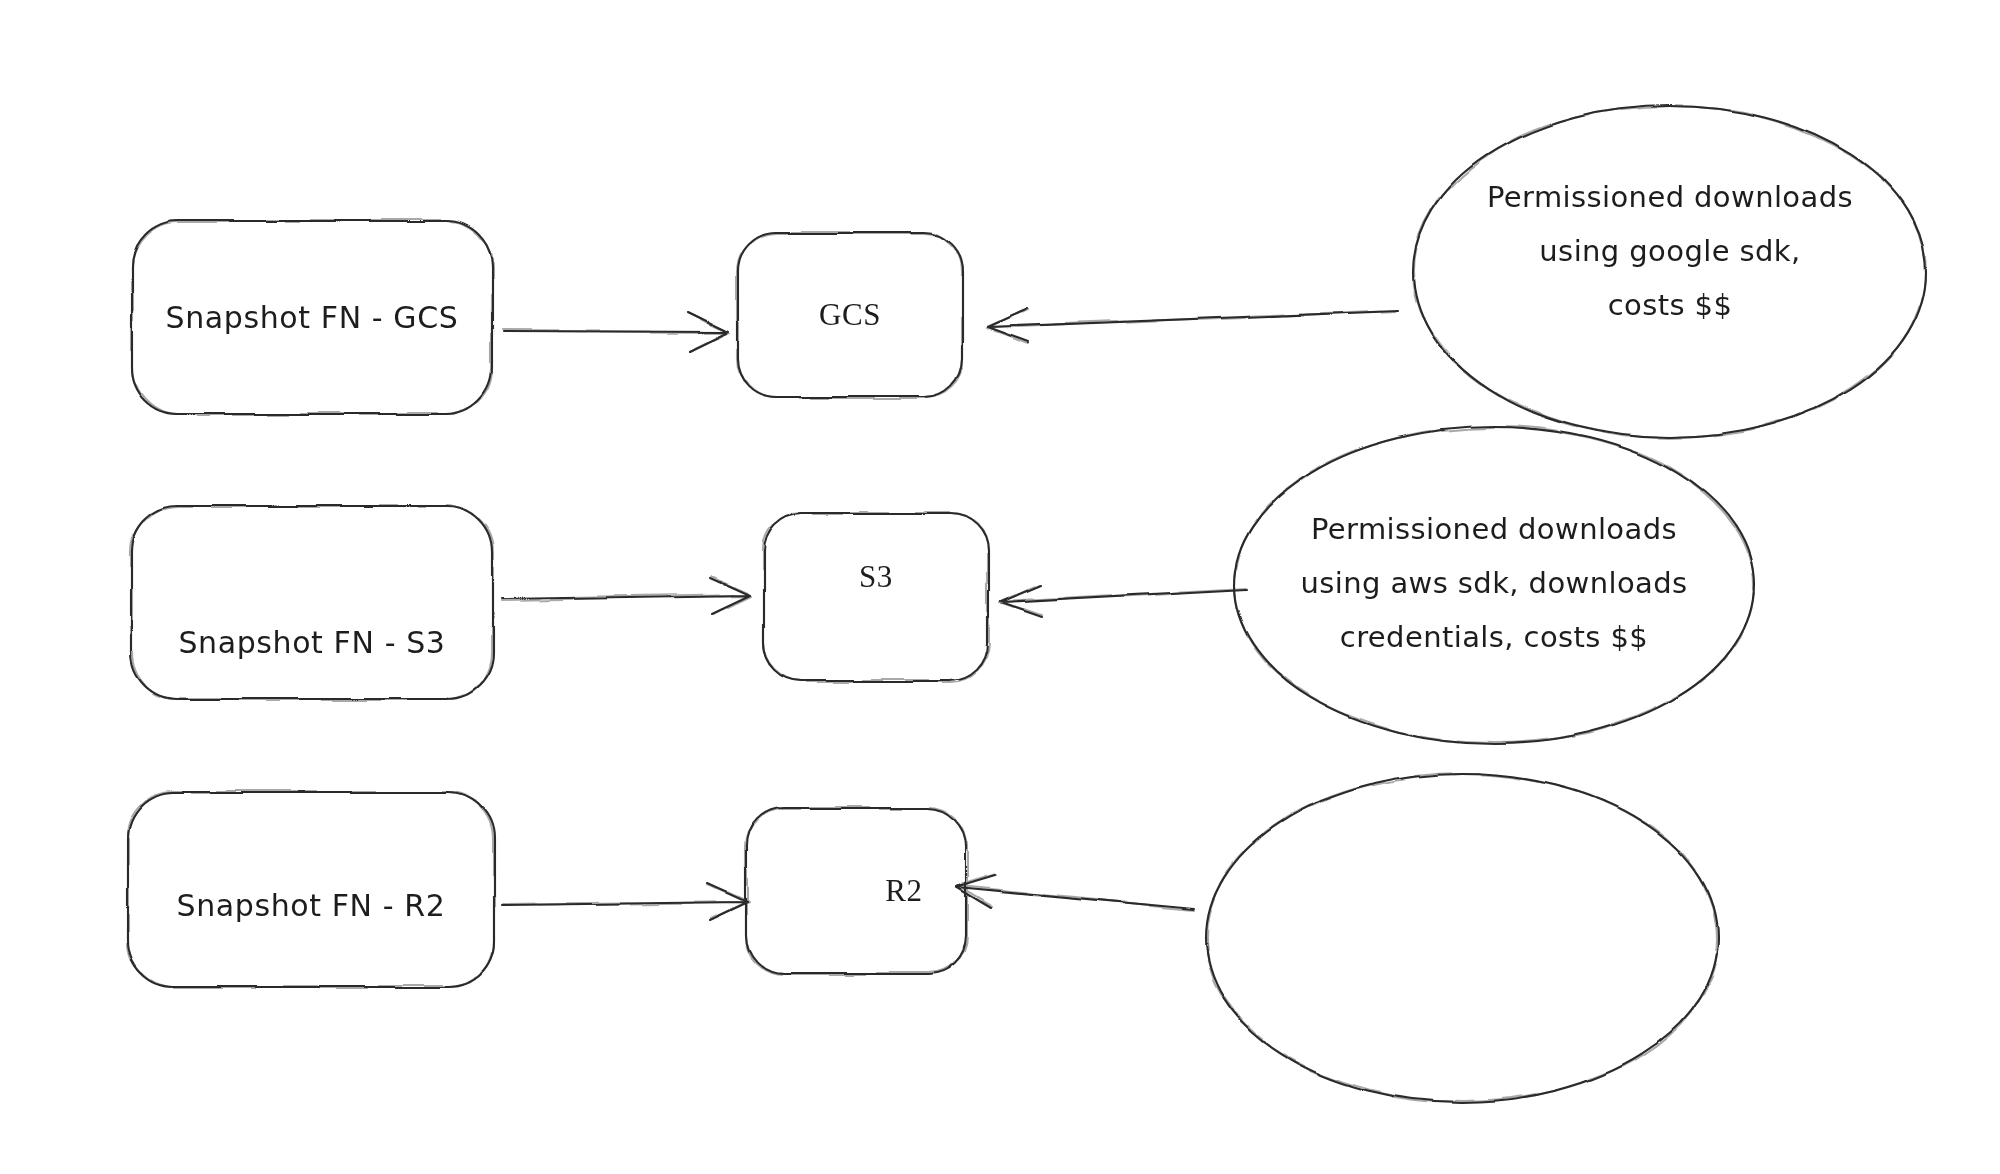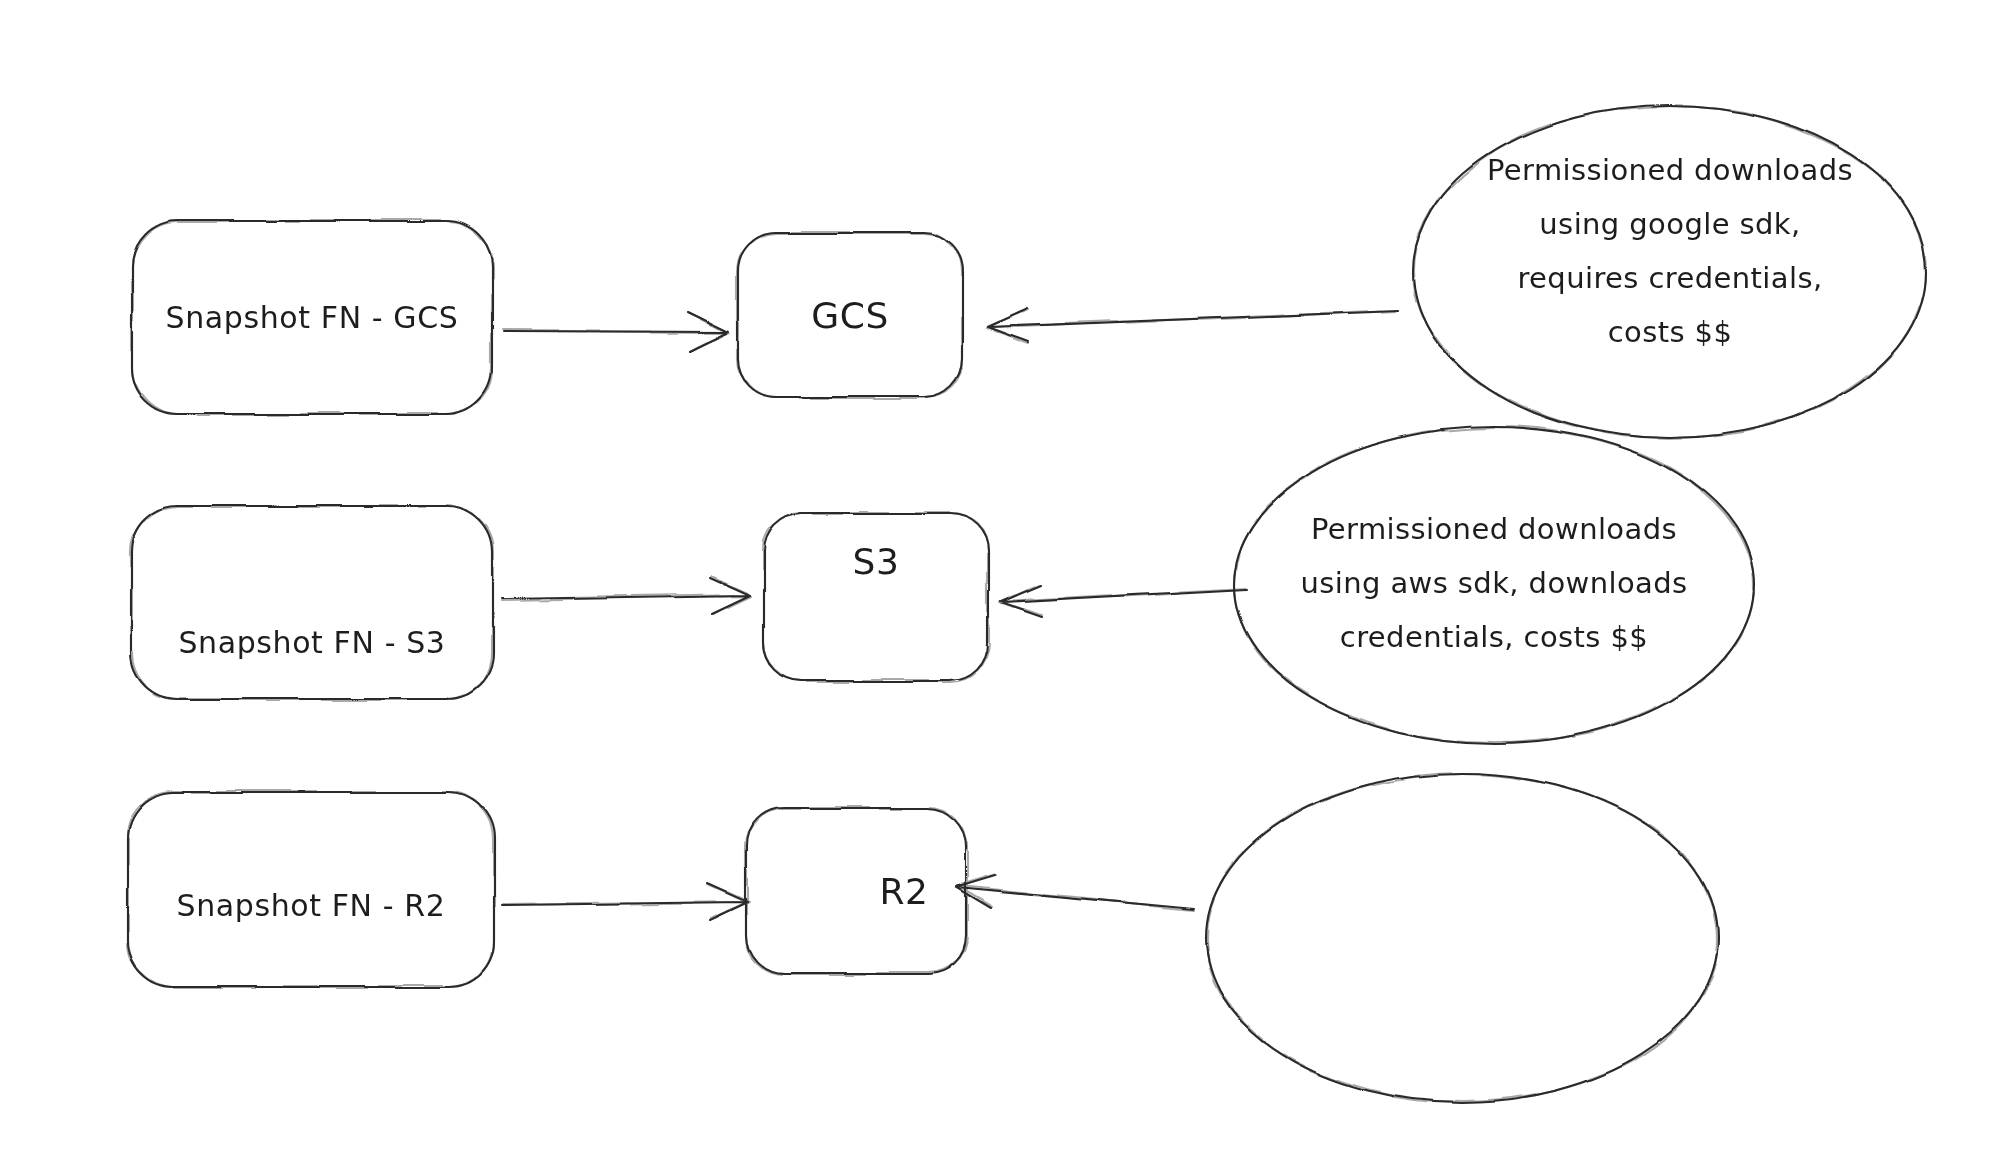--- a/index.html
+++ b/index.html
@@ -23,21 +23,21 @@
   .box-label, .small-label {
     position: absolute;
     display: flex;
     align-items: center;
     justify-content: center;
     text-align: right;
     letter-spacing: 0.6px;
     white-space: nowrap;
   }
   .box-label { font-size: 30px; }
-  .small-label { font-size: 36px; }
+  .small-label { font-size: 31px; font-family: Liberation Serif, serif; }
   .note {
     position: absolute;
     display: flex;
     flex-direction: column;
     align-items: center;
     justify-content: center;
     text-align: center;
   }
   .note-line {
     font-size: 29px;
@@ -87,26 +87,25 @@
     </g>
 
     <use href="#ink" filter="url(#rough2)" opacity="0.4"></use>
   </svg>
 
   <div class="box-label" style="left:132px; top:221px; width:360px; height:193px;">Snapshot FN - GCS</div>
   <div class="small-label" style="left:738px; top:233px; width:224px; height:164px;">GCS</div>
   <div class="note" style="left:1420px; top:140px; width:500px; height:222px;">
     <div class="note-line">Permissioned downloads</div>
     <div class="note-line">using google sdk,</div>
-    <div class="note-line">requires credentials,</div>
     <div class="note-line">costs $$</div>
   </div>
 
   <div class="box-label" style="left:131px; top:506px; width:362px; height:193px;margin-top:40px;">Snapshot FN - S3</div>
-  <div class="small-label" style="left:764px; top:497px; width:224px; height:128px;">S3</div>
+  <div class="small-label" style="left:764px; top:513px; width:224px; height:128px;">S3</div>
   <div class="note" style="left:1244px; top:496px; width:500px; height:174px;">
     <div class="note-line">Permissioned downloads</div>
     <div class="note-line">using aws sdk, downloads</div>
     <div class="note-line">credentials, costs $$</div>
   </div>
 
   <div class="box-label" style="left:128px; top:792px; width:366px; height:227px;">Snapshot FN - R2</div>
   <div class="small-label" style="left:746px; top:808px; width:220px; height:166px;margin-left:48px;">R2</div>
 
 </div>

